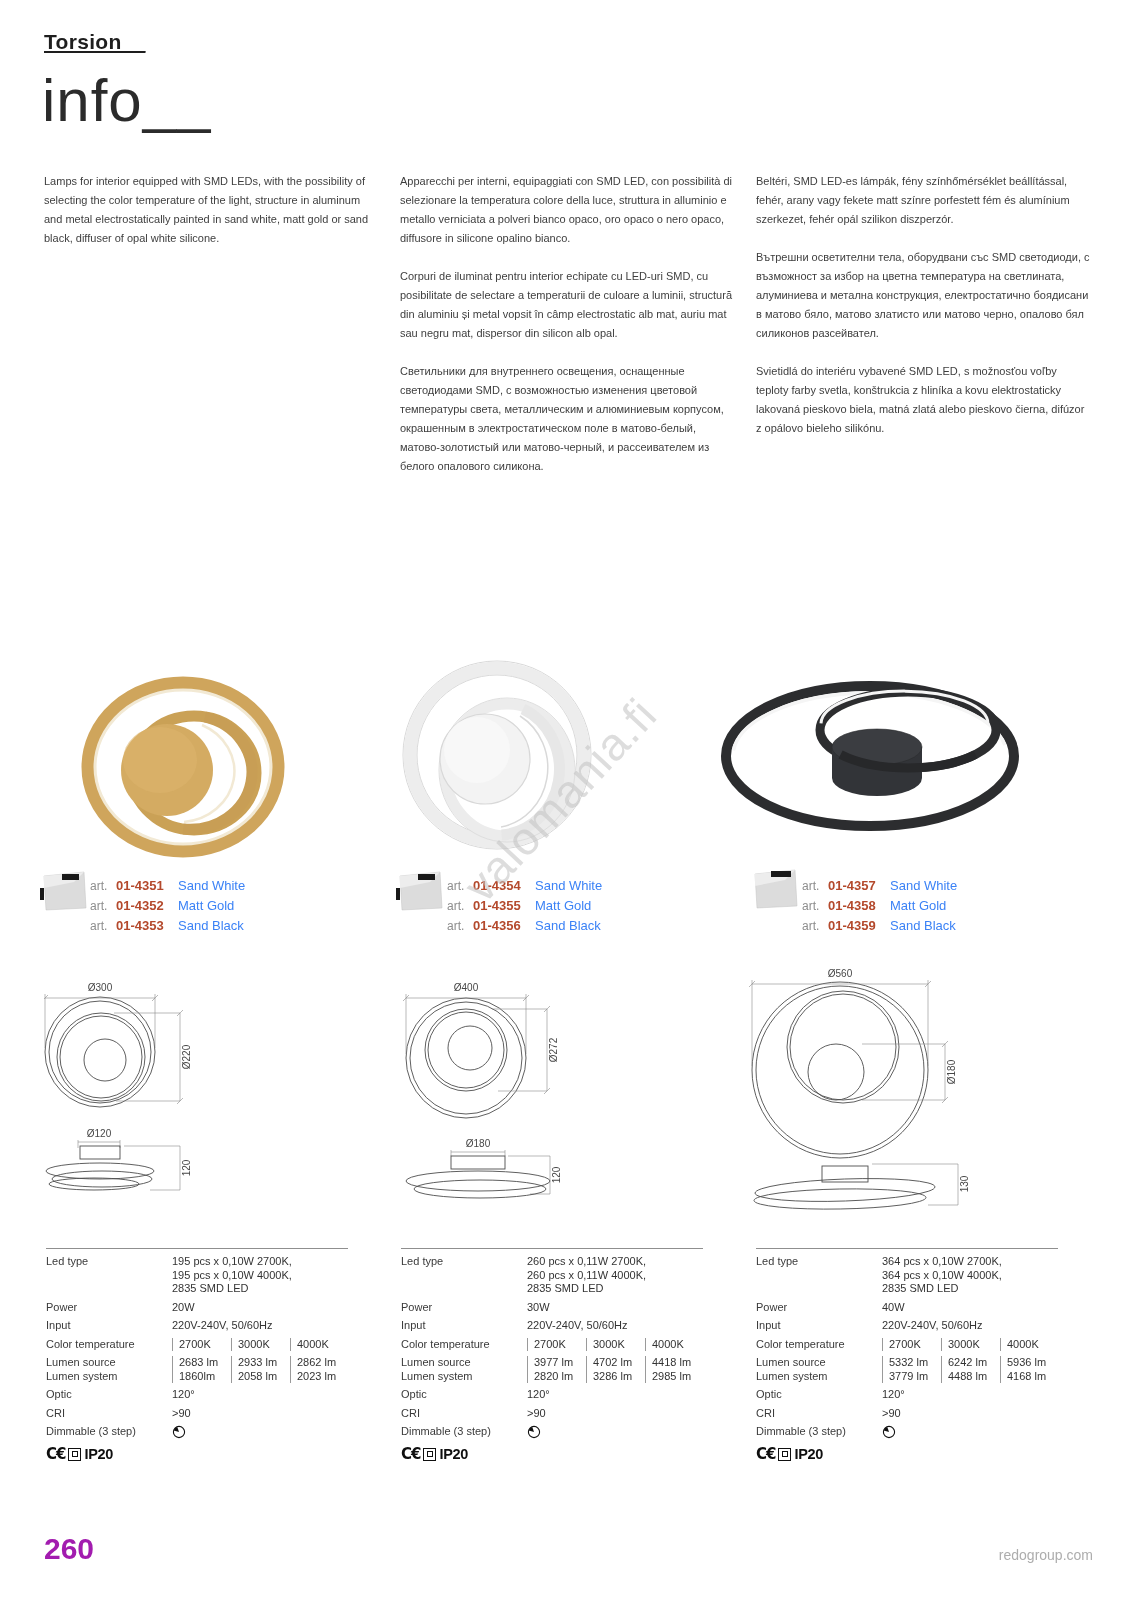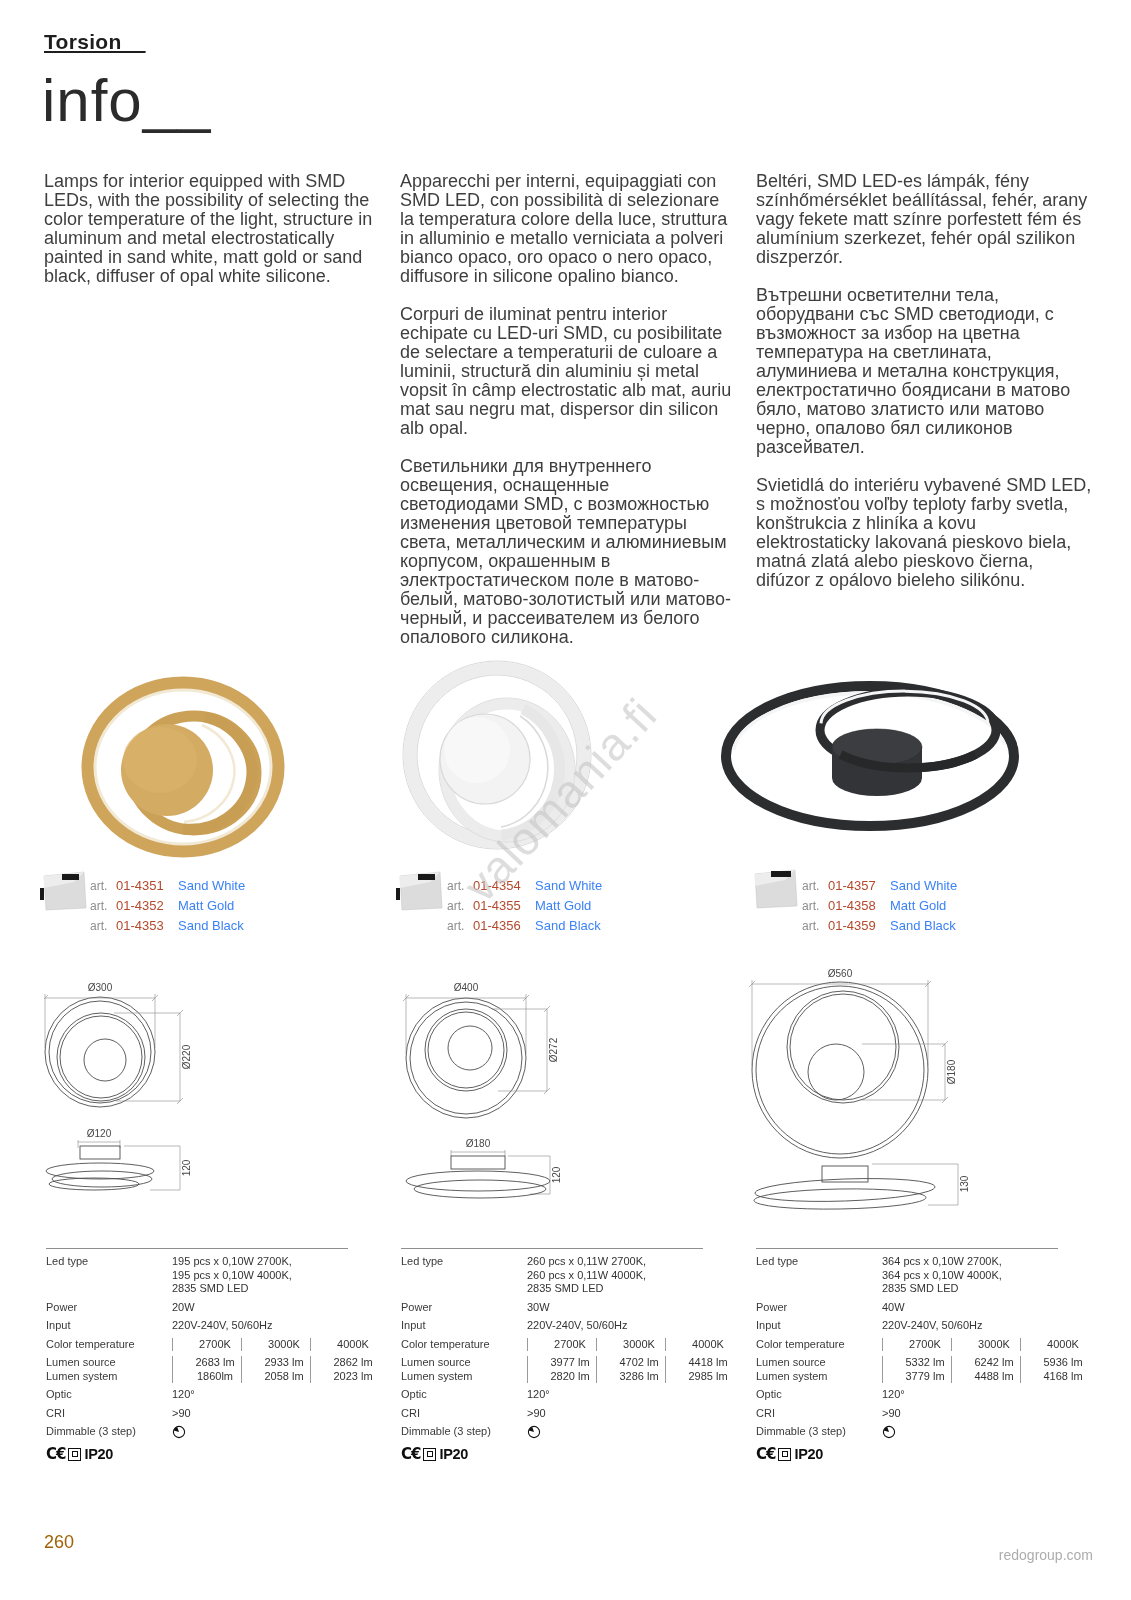--- a/index.html
+++ b/index.html
@@ -3,49 +3,49 @@
 <meta charset="utf-8">
 <style>
   html,body{margin:0;padding:0;background:#fff;}
   body{width:1131px;height:1600px;position:relative;overflow:hidden;
        font-family:"Liberation Sans",sans-serif;color:#3d3d3d;}
   .abs{position:absolute;}
   
   .collection{left:44px;top:30px;font-size:21px;font-weight:700;color:#1e1e1e;letter-spacing:.3px;text-decoration:underline;}
   .big-title{left:42px;top:66px;font-size:60px;font-weight:300;color:#2b2b2b;letter-spacing:1px;}
   
-  .col{top:172px;width:332px;font-size:18px;line-height:19px;color:#3e3e3e;}
+  .col{top:172px;width:332px;font-size:11px;line-height:19px;color:#3e3e3e;}
   .col p{margin:0 0 19px 0;}
   .c1{left:44px;} .c2{left:400px;} .c3{left:756px;width:336px;}
   
   .art-rows{top:876px;font-size:13px;line-height:20px;}
   .art-row{display:flex;align-items:center;}
   .art-label{color:#8d8d8d;font-size:12px;width:26px;}
-  .art-code{font-weight:400;color:#b4492c;width:62px;}
+  .art-code{font-weight:700;color:#b4492c;width:62px;}
   .art-finish{color:#3b82f6;}
   
   .watermark{left:560px;top:800px;transform:translate(-50%,-50%) rotate(-47deg);
     font-size:46px;color:#c5c5c5;opacity:.58;letter-spacing:1px;white-space:nowrap;z-index:5;}
   
   .spec-table{top:1248px;width:302px;border-top:1px solid #8f8f8f;padding-top:6px;
     font-size:11px;line-height:13.5px;color:#333;}
   .srow{display:flex;margin-bottom:5px;}
   .slabel{width:126px;flex:none;color:#3a3a3a;}
   .sval{flex:1;}
-  .tcell{width:52px;border-left:1px solid #9a9a9a;padding-left:16px;flex:none;text-align:center;}
+  .tcell{width:52px;border-left:1px solid #9a9a9a;padding-left:6px;flex:none;}
   .t1{left:46px;} .t2{left:401px;} .t3{left:756px;}
   .cert-row{display:flex;align-items:center;gap:3px;margin-top:3px;}
   .ce{font-size:15px;font-weight:700;color:#0f0f0f;letter-spacing:-1px;font-family:"DejaVu Sans",sans-serif;}
   .class2{width:11px;height:11px;border:1.7px solid #0f0f0f;display:inline-flex;align-items:center;justify-content:center;}
   .class2 .in{width:4px;height:4px;border:1.5px solid #0f0f0f;display:block;}
   .ip{font-size:14.5px;font-weight:700;color:#0f0f0f;letter-spacing:-.3px;}
   
   .dimtxt{font-size:10px;fill:#474747;}
   
-  .page-num{left:44px;top:1532px;font-size:18px;font-weight:400;color:#a16207;}
+  .page-num{left:44px;top:1532px;font-size:30px;font-weight:700;color:#a21caf;}
   .website{right:38px;top:1547px;font-size:14px;color:#adadad;}
 </style>
 </head>
 <body>
 
 <div class="abs collection">Torsion__</div>
 <div class="abs big-title">info__</div>
 
 <div class="abs col c1">
   <p>Lamps for interior equipped with SMD LEDs, with the possibility of selecting the color temperature of the light, structure in aluminum and metal electrostatically painted in sand white, matt gold or sand black, diffuser of opal white silicone.</p>

